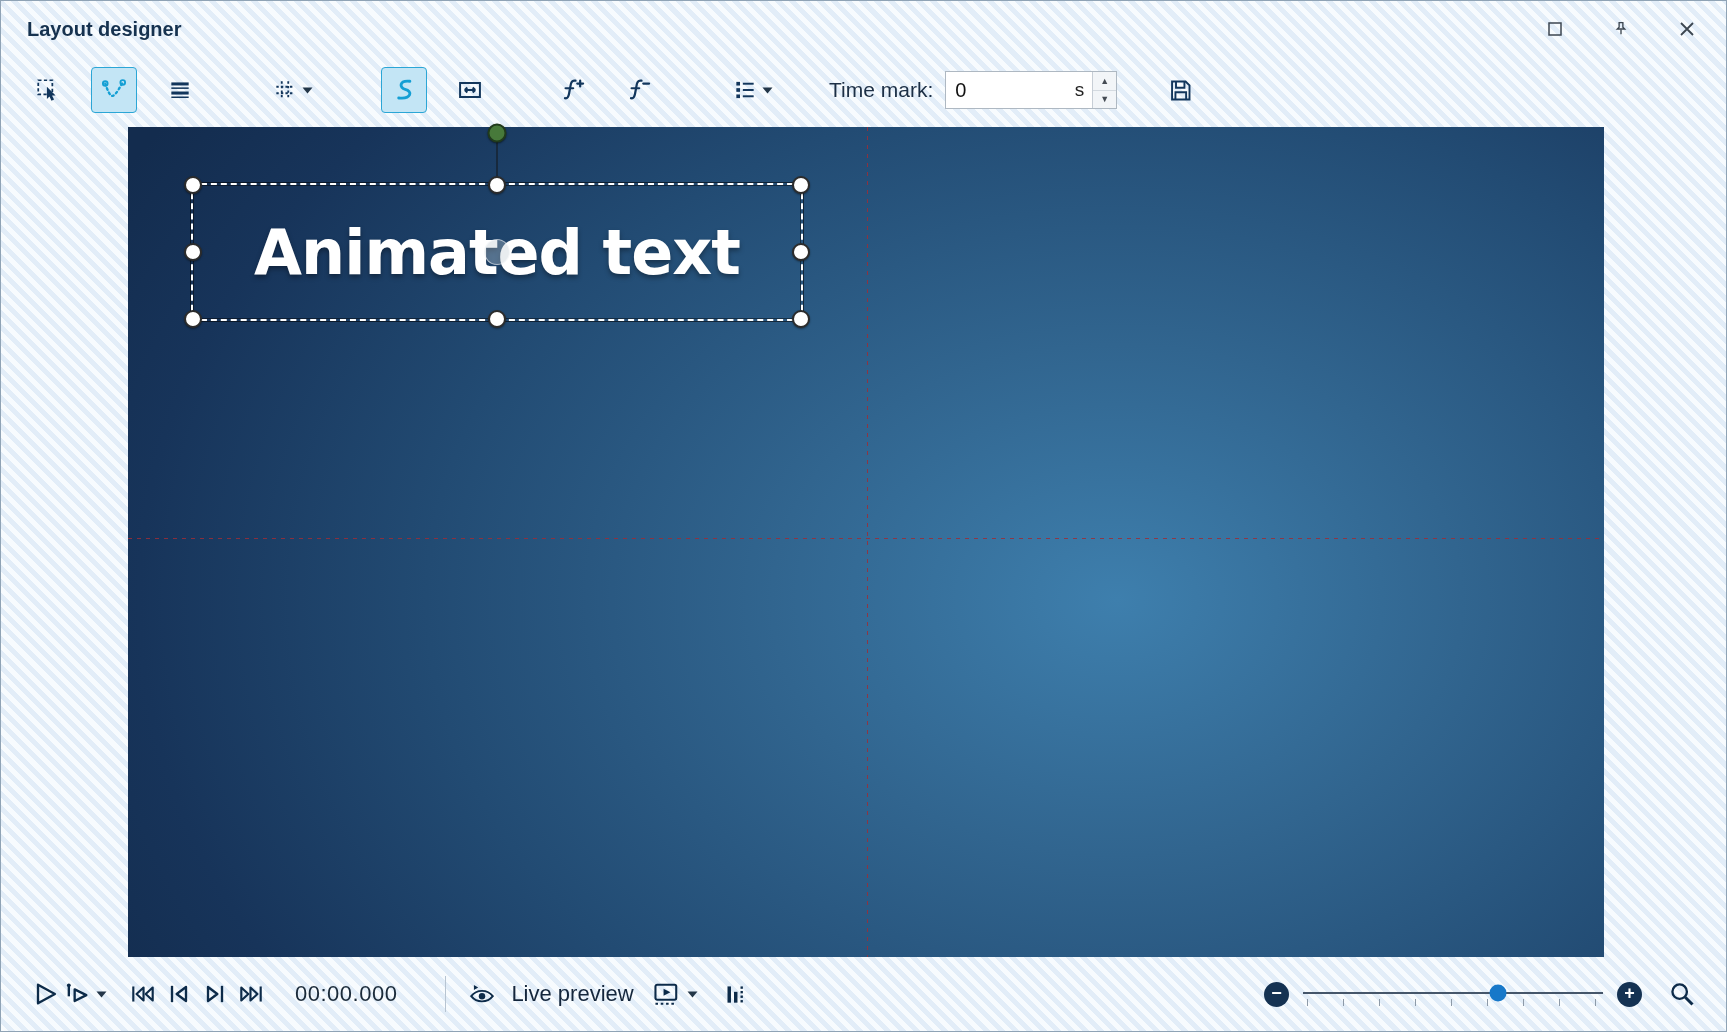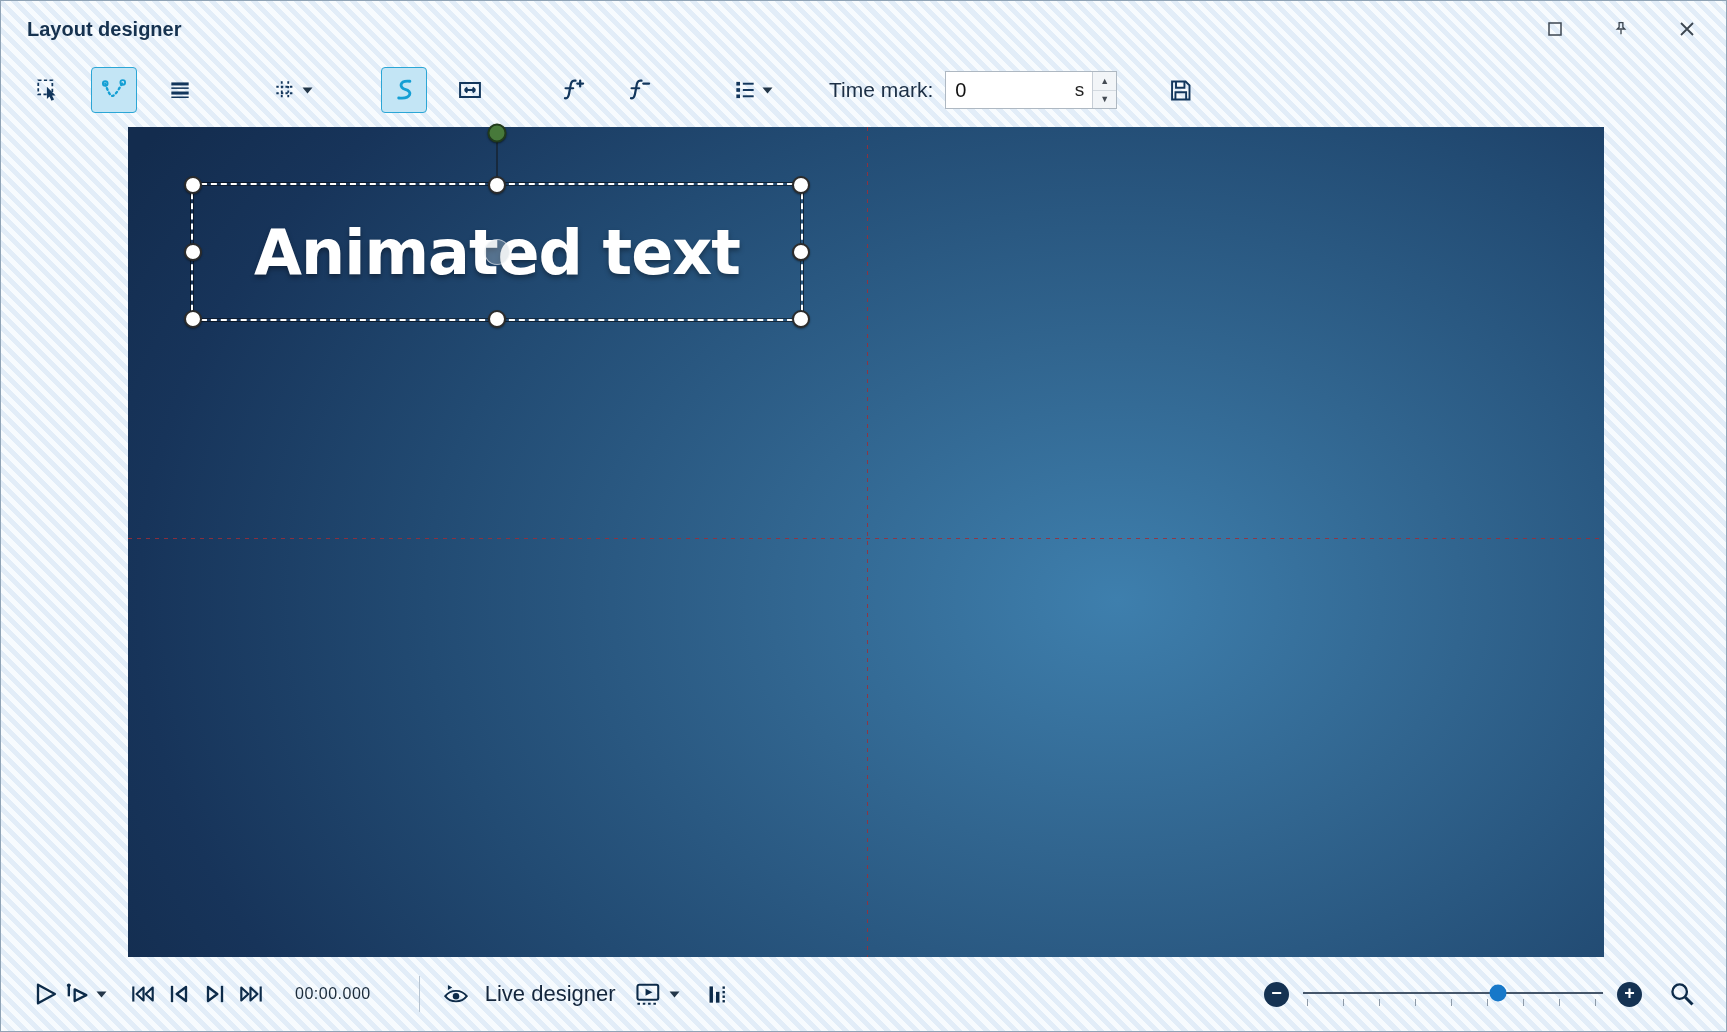--- a/index.html
+++ b/index.html
@@ -112,21 +112,21 @@
 
   
   .bottombar {
     position:absolute; left:0; right:0; top:962px; height:62px;
     display:flex; align-items:center; padding:0 26px; color:#0d2b49;
   }
   .bbtn { display:flex; align-items:center; justify-content:center; gap:5px;
           height:44px; min-width:36px; color:#0d2b49; }
   .bspacer { width:18px; }
   .vdivider { width:1px; height:36px; background:#b7c4d1; margin:0 22px; }
-  .time-display { font-size:16px; color:#1b2b3a; letter-spacing:.5px; margin:0 26px 0 26px; }
+  .time-display { font-size:22px; color:#1b2b3a; letter-spacing:.5px; margin:0 26px 0 26px; }
   .live-label { font-size:22px; color:#14263c; margin-left:10px; }
 
   .zoom-group { margin-left:auto; display:flex; align-items:center; gap:14px; }
   .zoom-circle {
     width:25px; height:25px; border-radius:50%; background:#153252; color:#fff;
     display:flex; align-items:center; justify-content:center;
     font-size:18px; font-weight:bold; line-height:1; padding-bottom:2px;
   }
   .zoom-slider { position:relative; width:300px; height:30px; }
   .zoom-track { position:absolute; left:0; right:0; top:13px; height:2px; background:#45566a; }
@@ -398,21 +398,21 @@
     <div class="vdivider"></div>
 
     <div class="bbtn">
       <span>
         <svg width="28" height="28" viewBox="0 0 26 24" fill="none" stroke="currentColor" stroke-width="1.8">
           <path d="M6 4.5 l2.5 1.5 -2.5 1.5 Z" fill="currentColor" stroke-width="1"></path>
           <path d="M3 14 C8 7.5 18 7.5 23 14 C18 20.5 8 20.5 3 14 Z"></path>
           <circle cx="13" cy="14" r="3" fill="currentColor" stroke="none"></circle>
         </svg>
       </span>
-      <span class="live-label">Live designer</span>
+      <span class="live-label">Live preview</span>
     </div>
 
     <div class="bspacer"></div>
 
     <div class="bbtn">
       <span>
         <svg width="30" height="28" viewBox="0 0 26 24" fill="none" stroke="currentColor" stroke-width="1.8">
           <rect x="3" y="4" width="18" height="13" rx="1.5"></rect>
           <path d="M10 7.5 L16 10.5 L10 13.5 Z" fill="currentColor" stroke="none"></path>
           <path d="M3 20.5 H21" stroke-dasharray="2.2 2.4"></path>

